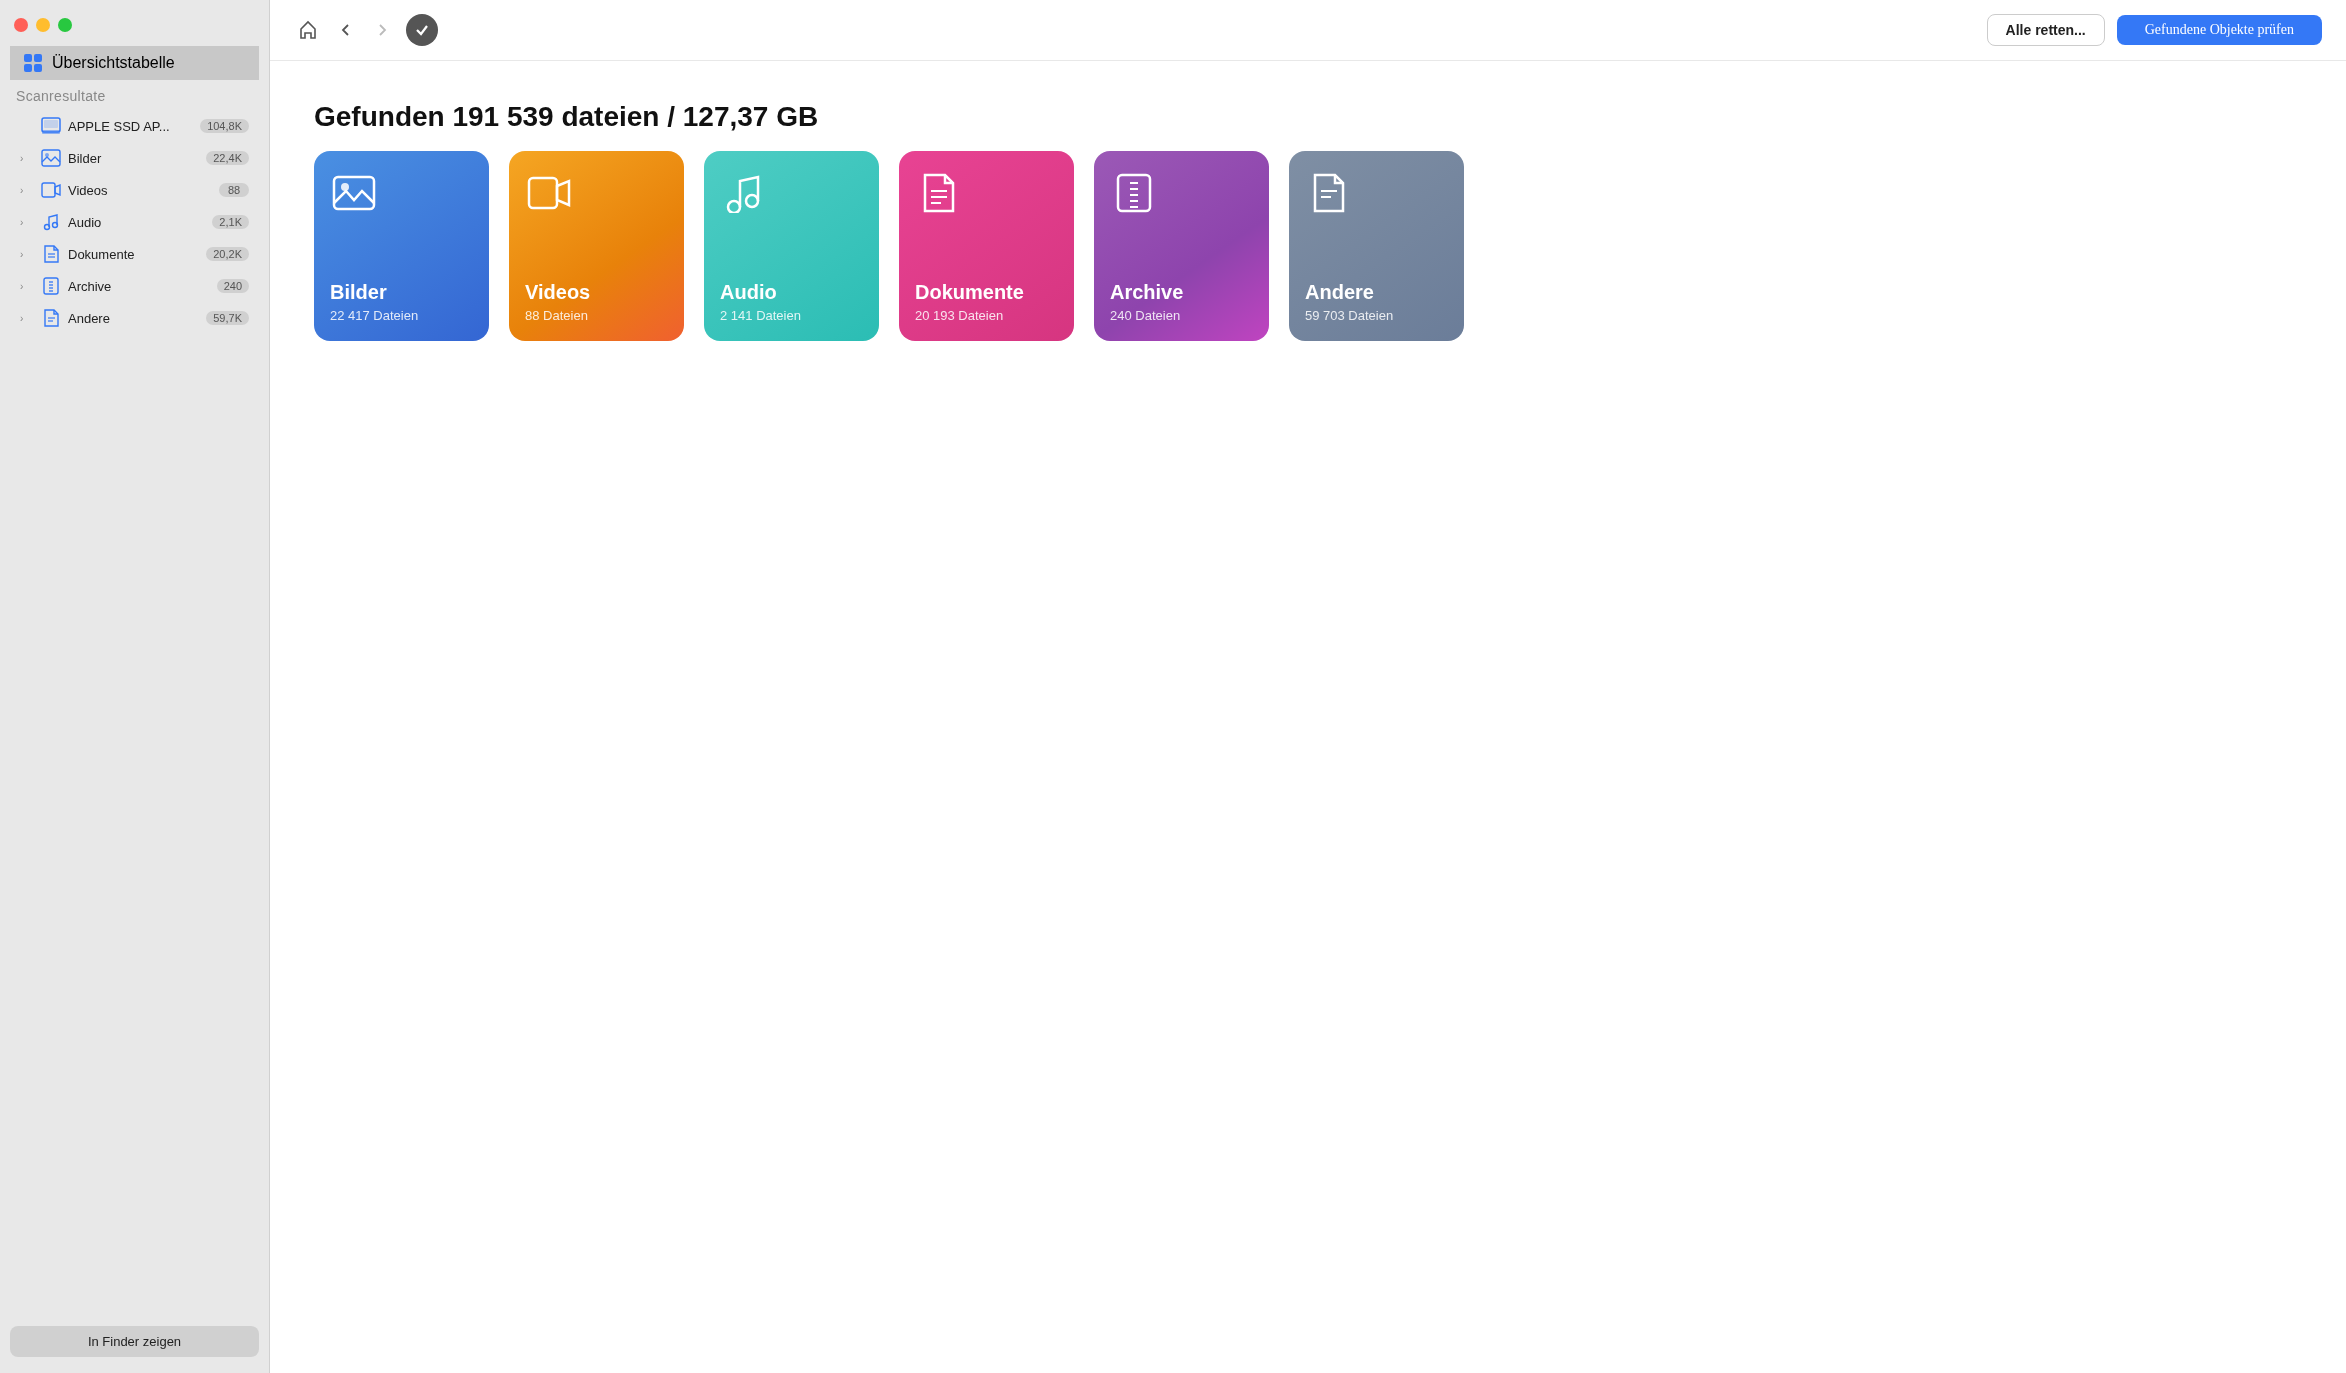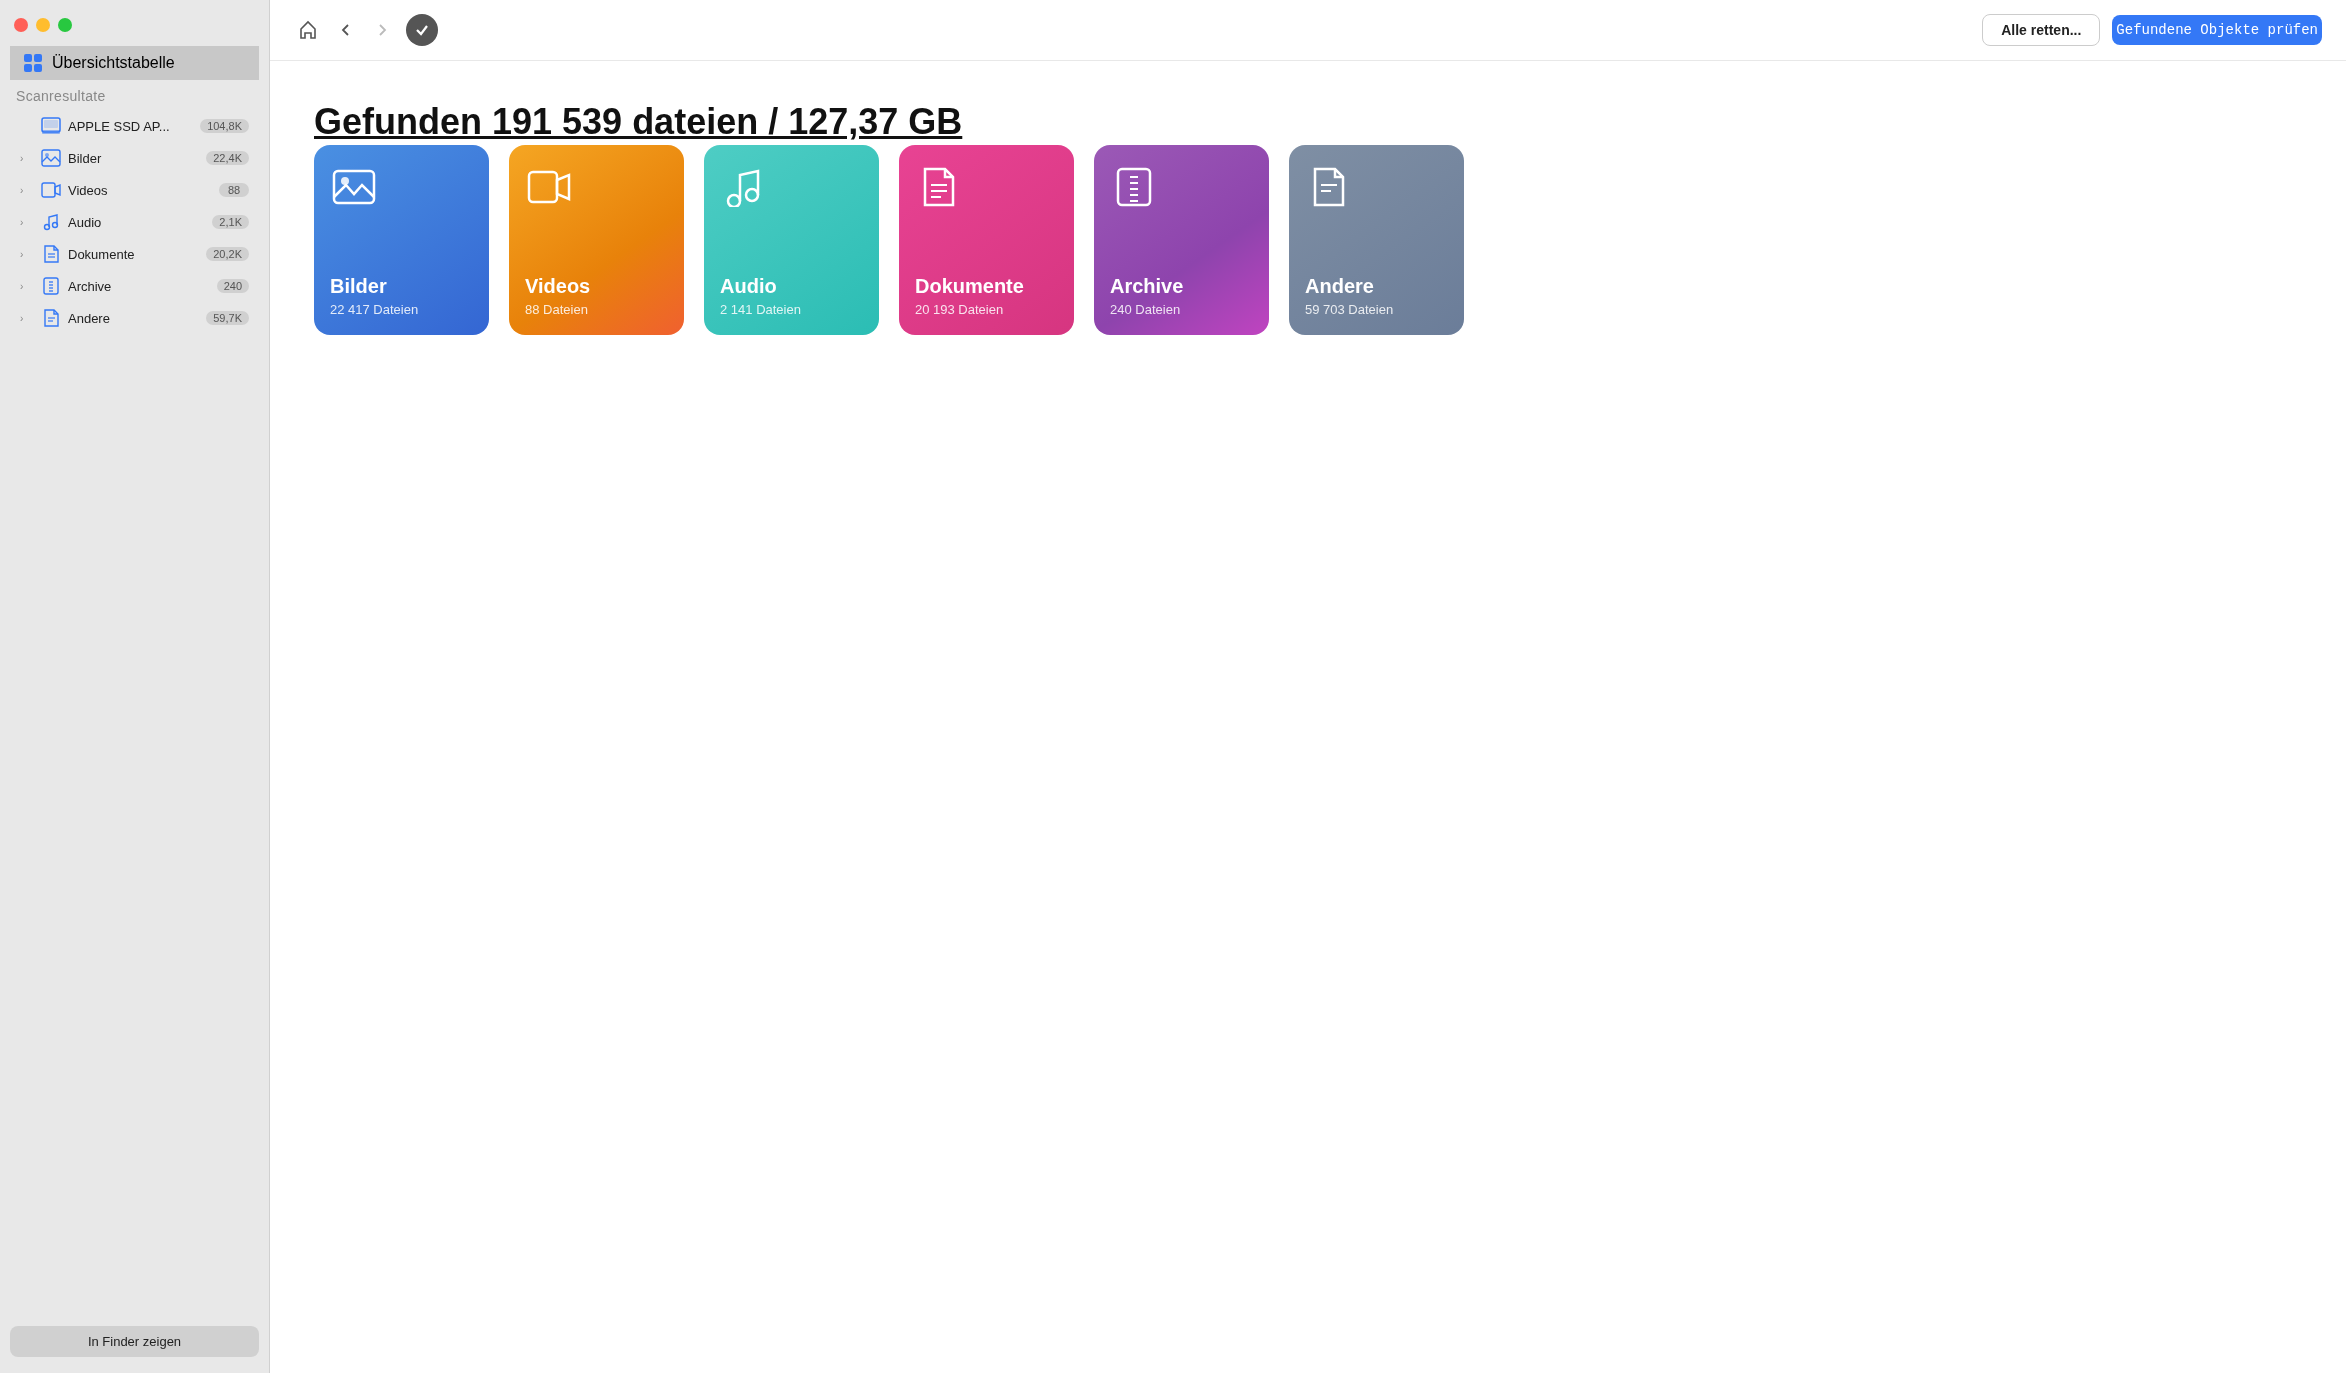--- a/index.html
+++ b/index.html
@@ -180,41 +180,40 @@
       cursor: pointer;
       font-family: inherit;
       color: #222;
       font-weight: bold;
     }
 
     .btn-gefundene {
       background: #3478f6;
       border: none;
       border-radius: 8px;
-      padding: 7px 4px;
+      padding: 7px 28px;
       font-size: 14px;
       color: white;
       cursor: pointer;
-      font-family: Liberation Mono, monospace;
+      font-family: Liberation Serif, serif;
       font-weight: 500;
     }
 
     
     .content {
       flex: 1;
       padding: 40px 44px;
       overflow-y: auto;
     }
 
     .page-title {
-      font-size: 36px;
+      font-size: 28px;
       font-weight: 700;
       color: #111;
-      margin-bottom: 2px;
-      text-decoration: underline;
+      margin-bottom: 18px;
     }
 
     .page-subtitle {
       font-size: 15px;
       color: #555;
       margin-bottom: 44px;
     }
 
     
     .cards-grid {

